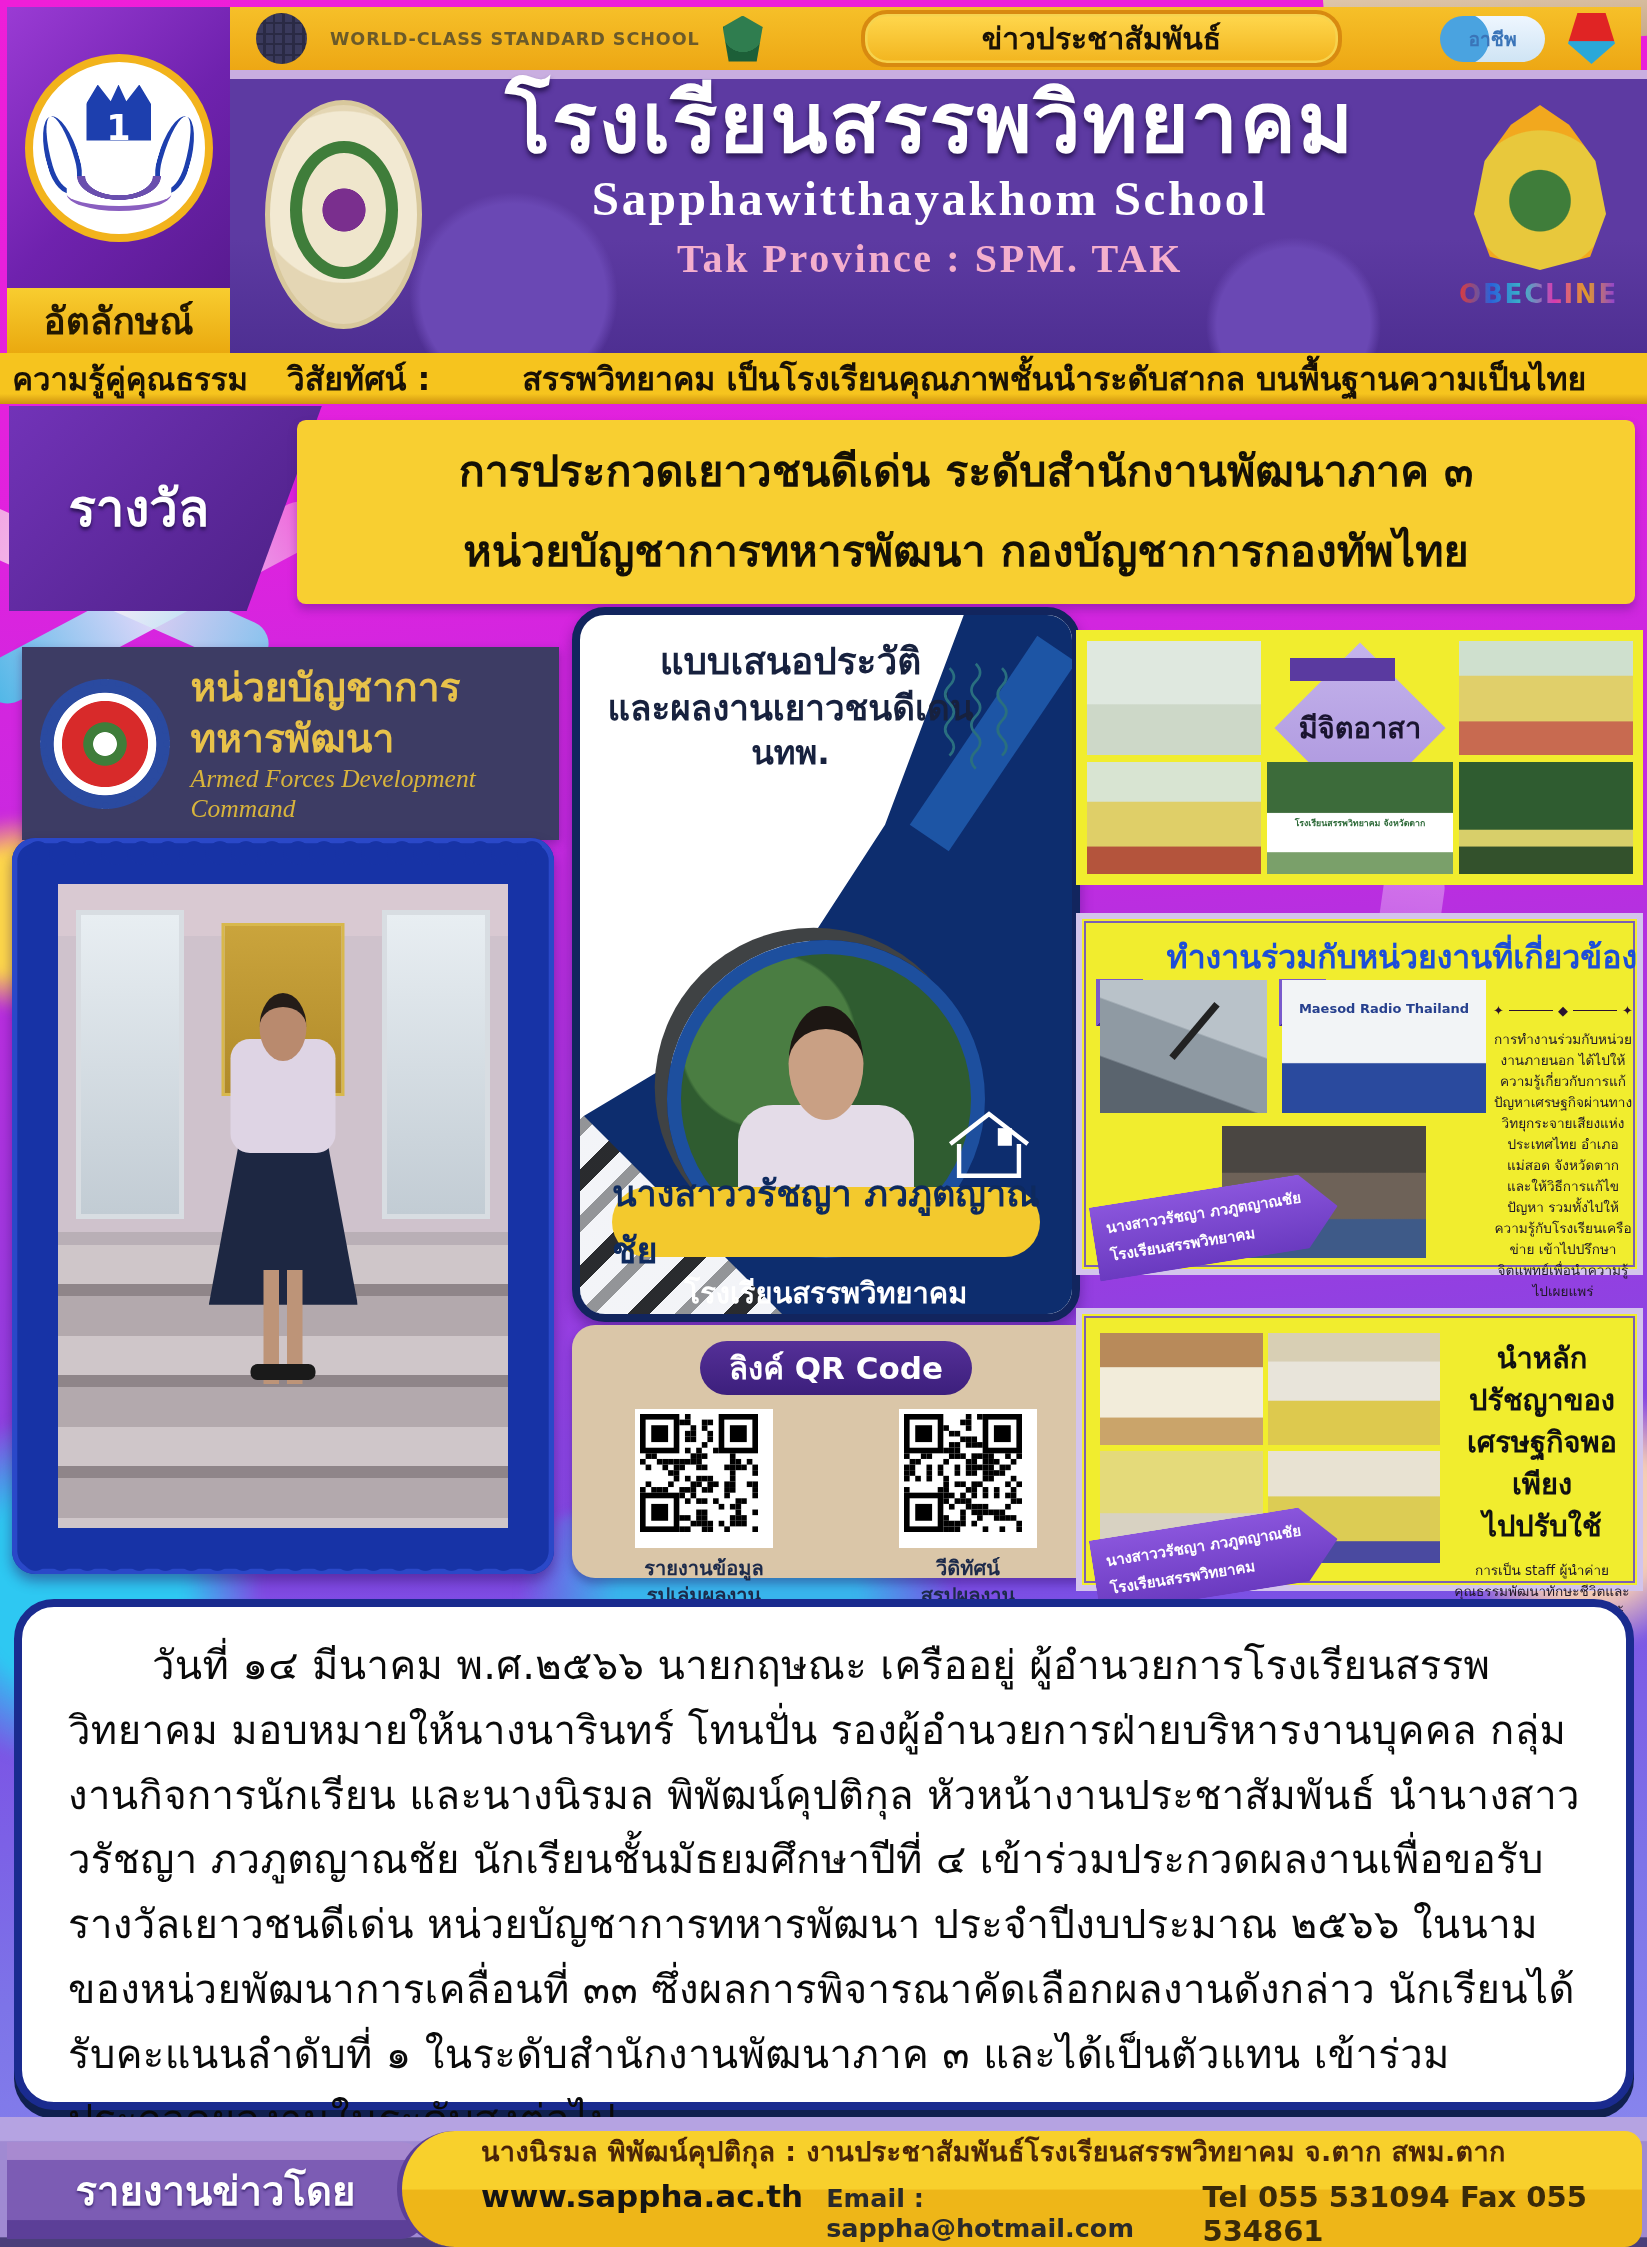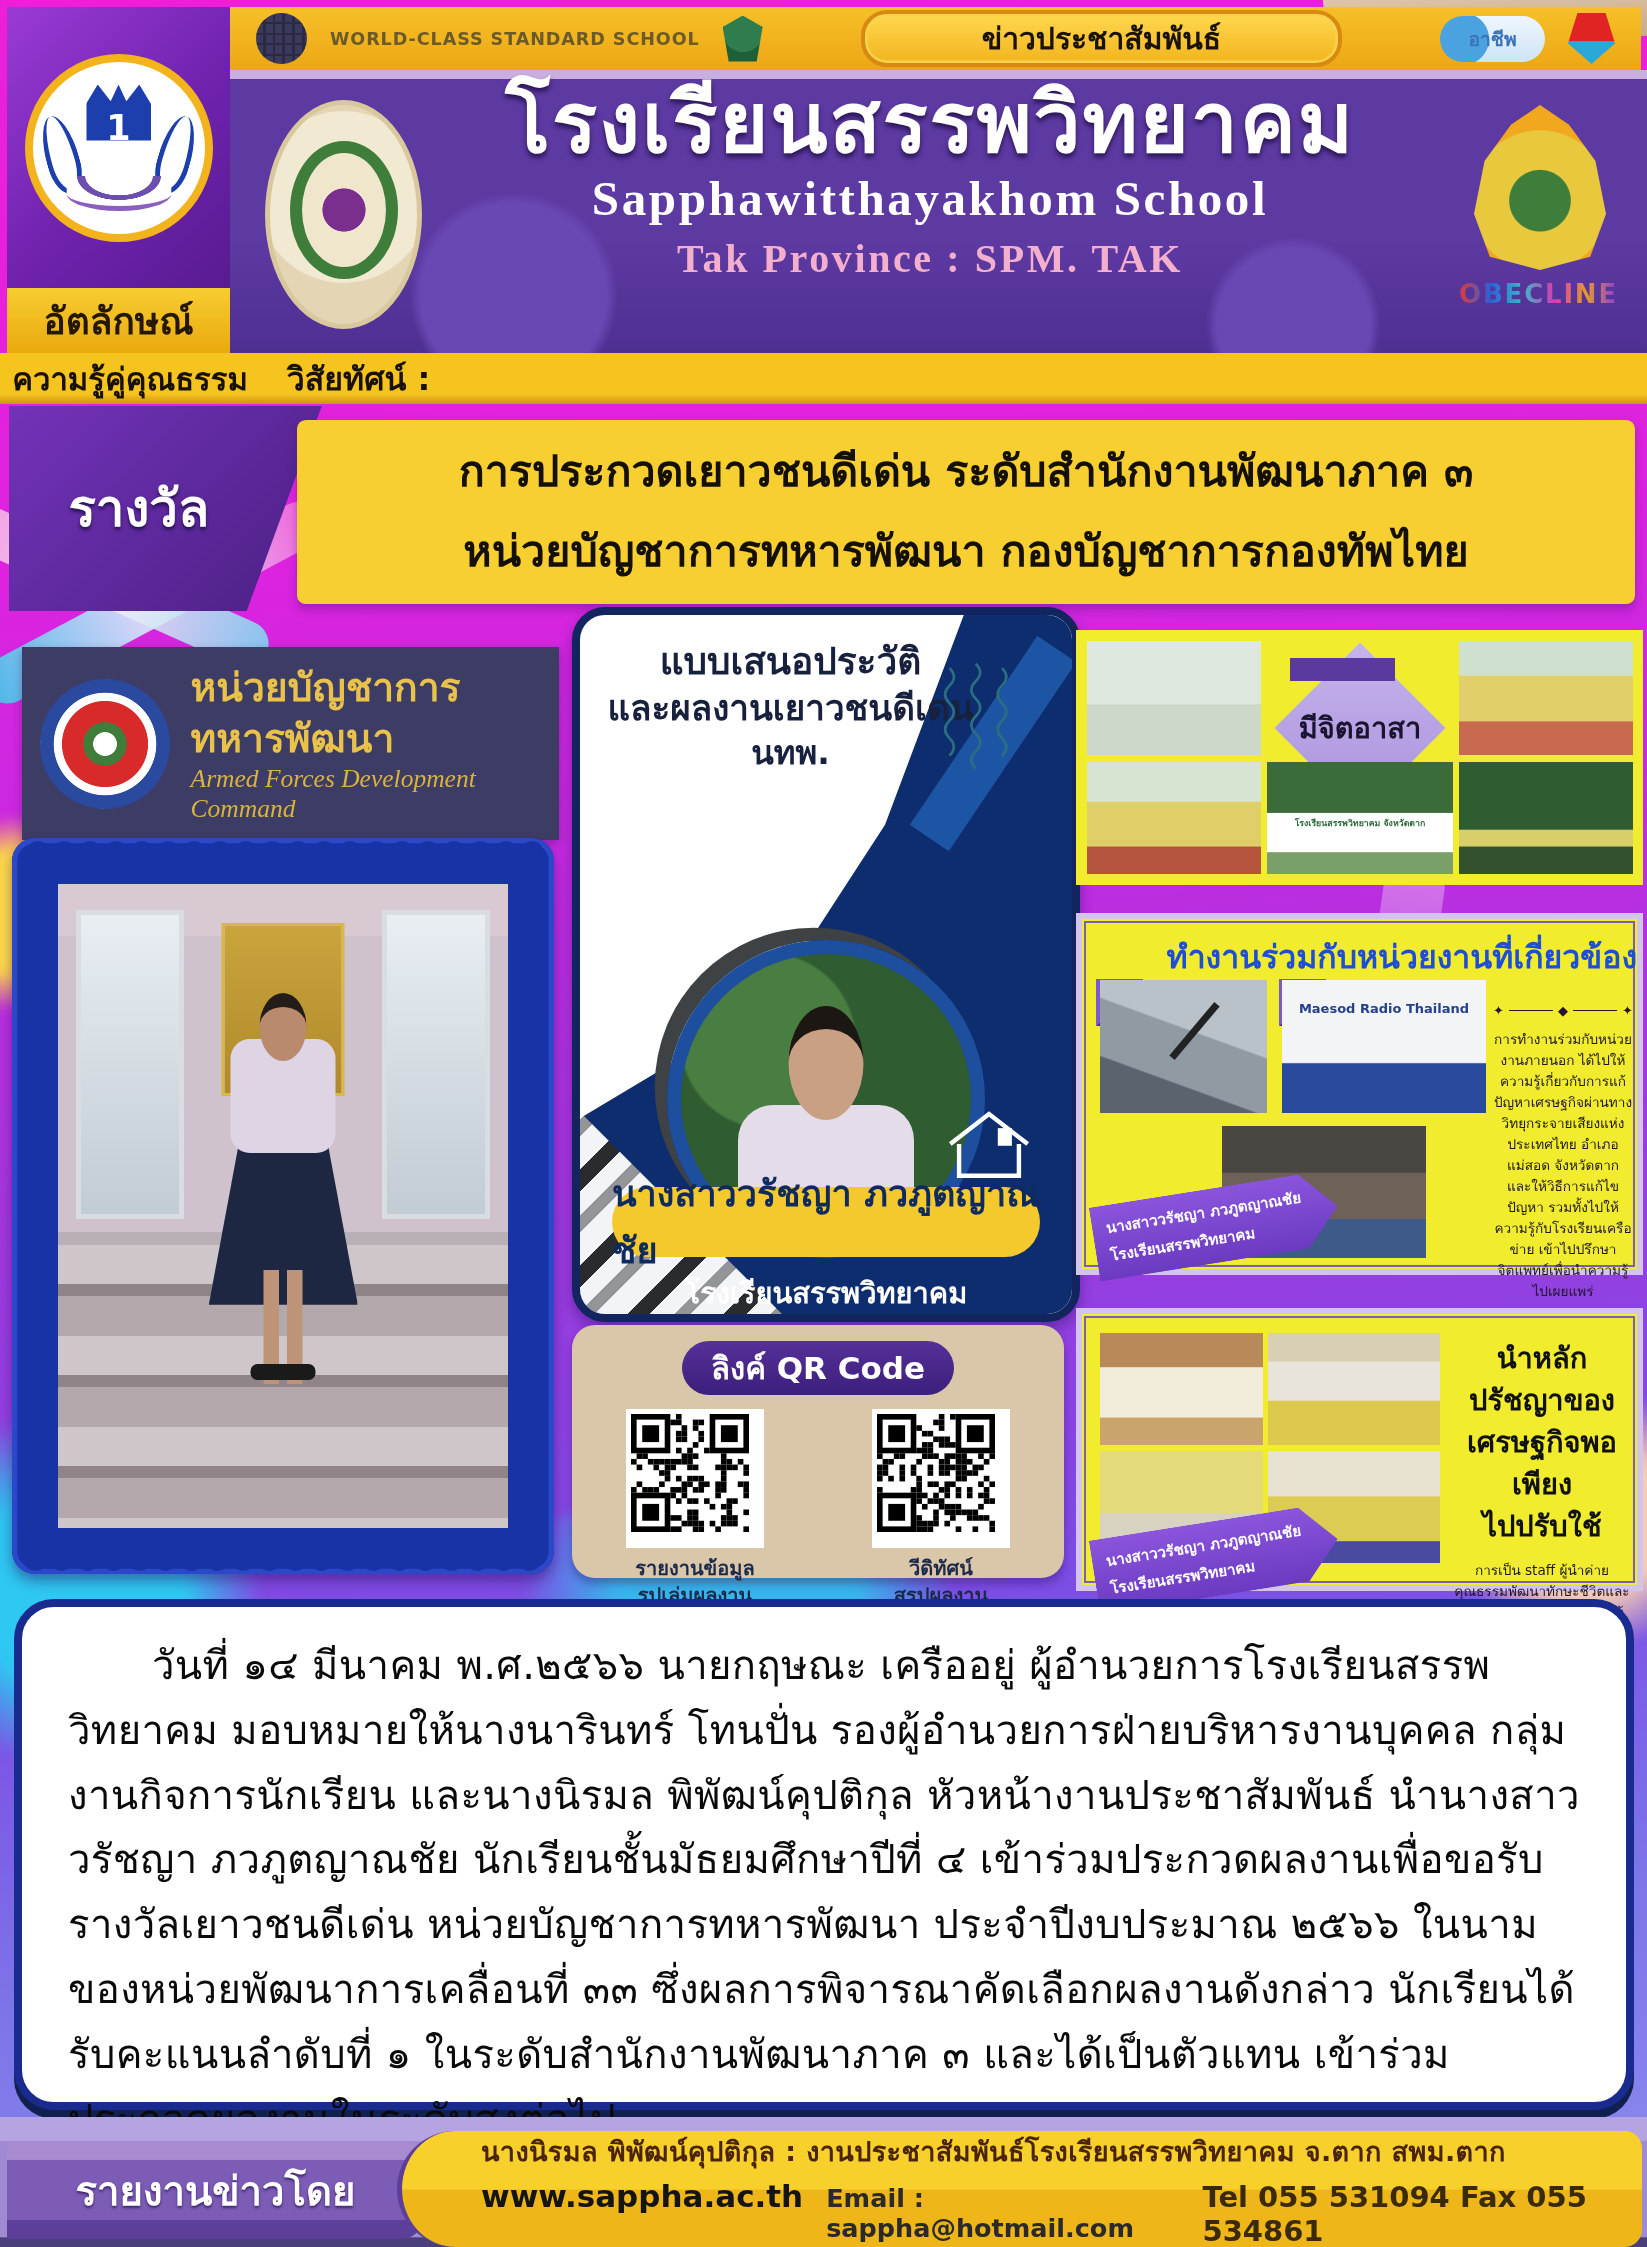--- a/index.html
+++ b/index.html
@@ -132,21 +132,21 @@
   .por-shirt{position:absolute;left:50%;top:52%;transform:translateX(-50%);width:176px;height:149px;border-radius:35px 35px 0 0;background:#e4dce8;}
   .house{position:absolute;right:39px;top:492px;}
   .name-pill{position:absolute;left:32px;top:572px;width:428px;height:70px;border-radius:39px;background:#f3c92d;
     color:#0e2a5e;font-size:36px;font-weight:900;}
   .card-org{position:absolute;left:8.8px;right:8.8px;top:657px;text-align:center;color:#fff;line-height:1.5;}
   .co1{font-size:29px;font-weight:900;}
   .co2{font-size:22px;}
 
   
   .qr-panel{left:572px;top:1325px;width:492px;height:253px;border-radius:23px;background:#dac6a8;
-    box-shadow:0 5.3px 8.8px rgba(40,10,90,.35);}
+    box-shadow:0 5.3px 8.8px rgba(40,10,90,.35);padding-left:36px;}
   .qr-pill{position:absolute;left:50%;top:16px;transform:translateX(-50%);width:272px;height:54px;border-radius:30px;
     background:linear-gradient(180deg,#553098,#3c1f7c);color:#fff;font-size:31px;font-weight:900;}
   .qr-row{position:absolute;left:0;right:0;top:84px;display:flex;justify-content:space-around;}
   .qr-item{display:flex;flex-direction:column;align-items:center;gap:7px;}
   .qr-box{width:128px;height:128px;background:#fff;padding:5.3px;}
   .qr-label{font-size:20px;font-weight:900;color:#1c2a4a;text-align:center;line-height:1.35;}
 
   
   .panel{left:1076px;width:567px;background:#f1ed2e;box-sizing:border-box;}
   .p1{top:630px;height:255px;padding:10.5px;}
@@ -247,20 +247,21 @@
       <div class="province">Tak  Province  :  SPM. TAK</div>
     </div>
     <div class="obec-crest"></div>
     <div class="obecline">OBECLINE</div>
   </div>
 
   <div class="abs identity-tab ctr">อัตลักษณ์</div>
   <div class="abs vision-strip">
     <span class="v1">ความรู้คู่คุณธรรม</span>
     <span class="v2">วิสัยทัศน์ :</span>
+    <span class="v3">สรรพวิทยาคม  เป็นโรงเรียนคุณภาพชั้นนำระดับสากล  บนพื้นฐานความเป็นไทย</span>
   </div>
 
   <div class="abs award-badge">
     <span>รางวัล</span>
   </div>
   <div class="abs award-title">
     <span>การประกวดเยาวชนดีเด่น ระดับสำนักงานพัฒนาภาค ๓</span>
     <span>หน่วยบัญชาการทหารพัฒนา กองบัญชาการกองทัพไทย</span>
   </div>
 

